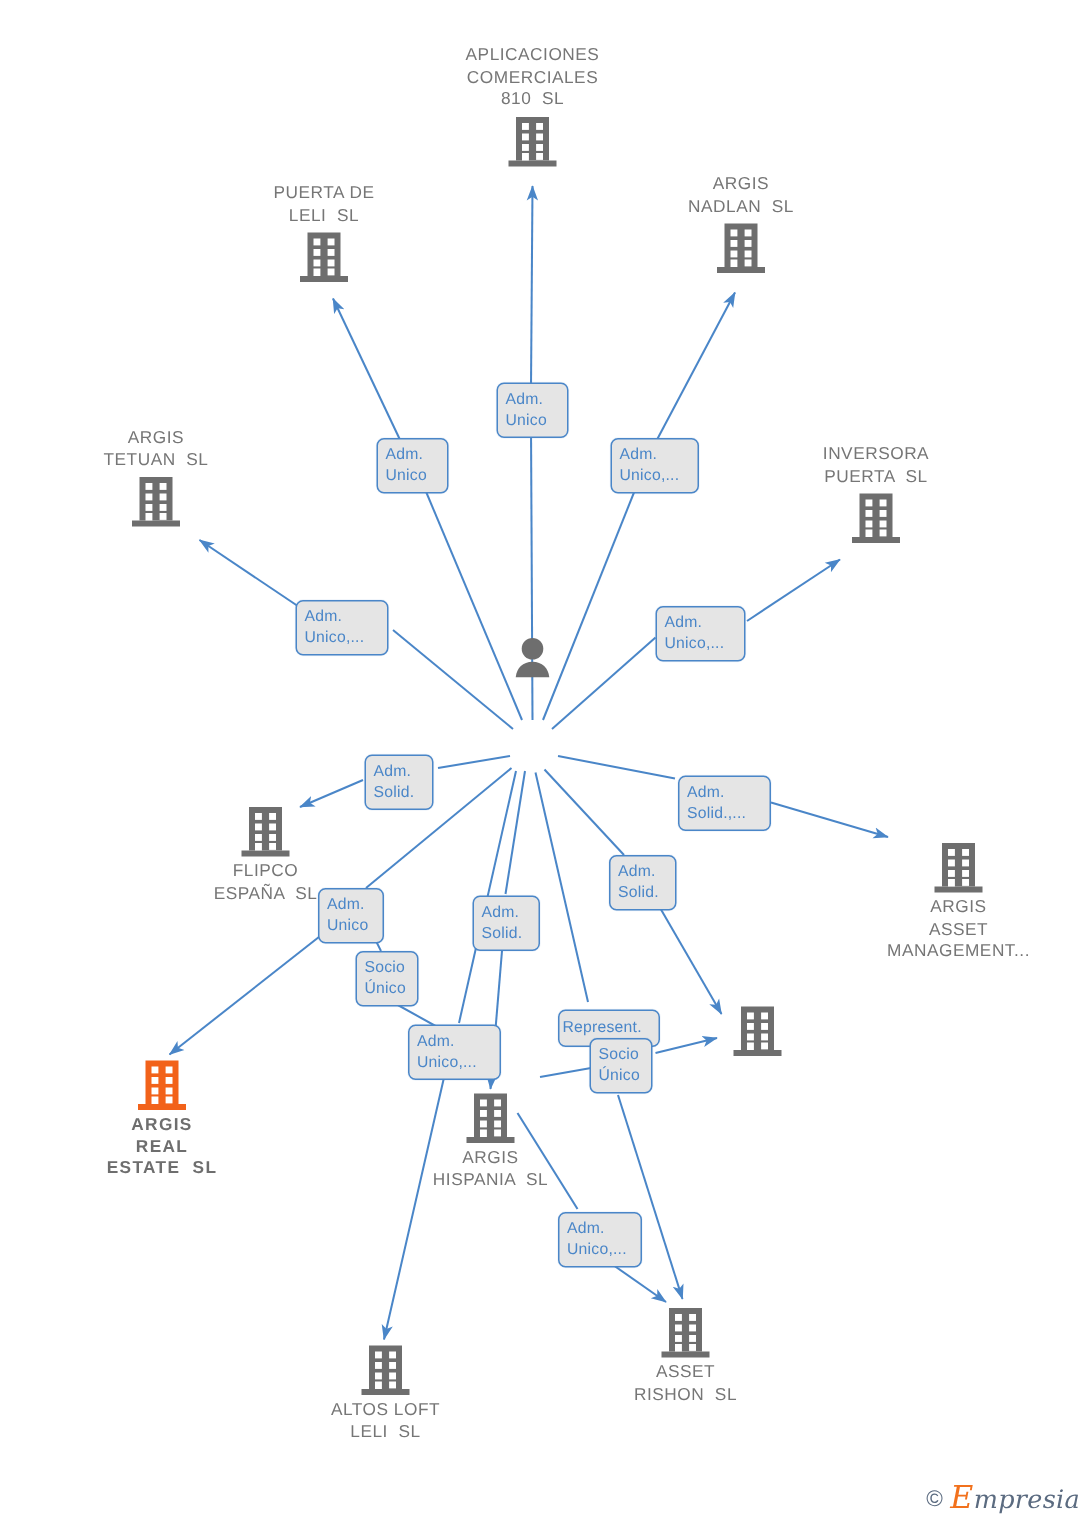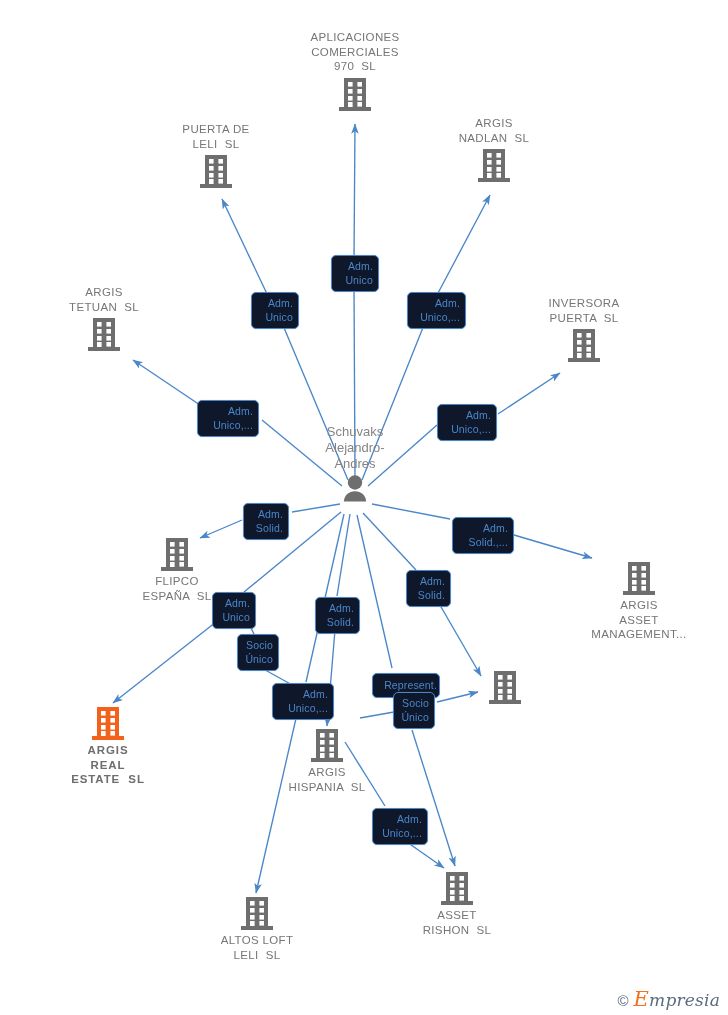--- a/index.html
+++ b/index.html
@@ -21,23 +21,23 @@
   .node.company .caption{color:#767676;}
   .node.person  .caption{color:#858585;font-size:13px;line-height:16px;letter-spacing:0;}
   .node.focal .caption{color:#6e6e6e;font-weight:bold;letter-spacing:.9px;}
   .cap-top{margin-bottom:2px;}
   .cap-bot{margin-top:2px;}
 
   
   .chip{
     position:absolute;box-sizing:border-box;
     border:1.6px solid #4a86c8;border-radius:5px;
-    background:#0f172a;color:#4a86c8;
+    background:#e5e5e5;color:#4a86c8;
     font-size:10.5px;line-height:14px;letter-spacing:.15px;
-    padding:3px 5px 4px;text-align:right;white-space:pre;
+    padding:3px 5px 4px;text-align:left;white-space:pre;
     box-shadow:0 0 0 .5px rgba(74,134,200,.10);
   }
   .chip.one-line{line-height:15px;padding:4px 2px;}
 
   
   #watermark{
     position:absolute;right:8px;bottom:6px;
     display:flex;align-items:center;gap:5px;
   }
   #watermark .copy{color:#5b6b80;font-size:15px;line-height:15px;}
@@ -101,21 +101,21 @@
       <line x1="412" y1="730" x2="455" y2="866" marker-end="url(#arw)"></line>
 
       <line x1="345" y1="742" x2="385" y2="806"></line>
       <line x1="404" y1="840" x2="444" y2="868" marker-end="url(#arw)"></line>
     </g>
   </svg>
 
   <div class="node company" style="left:282px;top:30px;width:146px;">
     <span class="caption cap-top">APLICACIONES
 COMERCIALES
-970  SL</span>
+810  SL</span>
     <svg class="ico" width="34" height="36" viewBox="0 0 34 36">
       <rect x="6" y="2" width="22" height="29" fill="#6e6e6e"></rect>
       <rect x="1" y="31" width="32" height="4" fill="#6e6e6e"></rect>
       <rect x="10" y="6" width="4.6" height="4.6" fill="#fff"></rect>
       <rect x="19.4" y="6" width="4.6" height="4.6" fill="#fff"></rect>
       <rect x="10" y="13" width="4.6" height="4.6" fill="#fff"></rect>
       <rect x="19.4" y="13" width="4.6" height="4.6" fill="#fff"></rect>
       <rect x="10" y="20" width="4.6" height="4.6" fill="#fff"></rect>
       <rect x="19.4" y="20" width="4.6" height="4.6" fill="#fff"></rect>
       <rect x="10" y="26" width="4.6" height="5" fill="#fff"></rect>
@@ -304,23 +304,20 @@
       <rect x="10" y="20" width="4.6" height="4.6" fill="#fff"></rect>
         <rect x="19.4" y="20" width="4.6" height="4.6" fill="#fff"></rect>
       <rect x="10" y="26" width="4.6" height="5" fill="#fff"></rect>
         <rect x="19.4" y="26" width="4.6" height="4.6" fill="#fff"></rect>
     </svg>
     <span class="caption cap-bot">ASSET
 RISHON  SL</span>
   </div>
 
   <div class="node person" style="left:295px;top:424px;width:120px;">
-    <span class="caption cap-top">Schuvaks
-Alejandro-
-Andres</span>
     <svg class="ico" width="34" height="30" viewBox="0 0 34 30">
       <circle cx="17" cy="8.5" r="7.2" fill="#6e6e6e"></circle>
       <path d="M17 17.2c-6.4 0-10.6 4.2-11.2 10.3h22.4C27.6 21.4 23.4 17.2 17 17.2z" fill="#6e6e6e"></path>
     </svg>
   </div>
 
   <div class="chip" style="left:331px;top:255px;width:48px;">Adm.
 Unico</div>
 
   <div class="chip" style="left:251px;top:292px;width:48px;">Adm.

